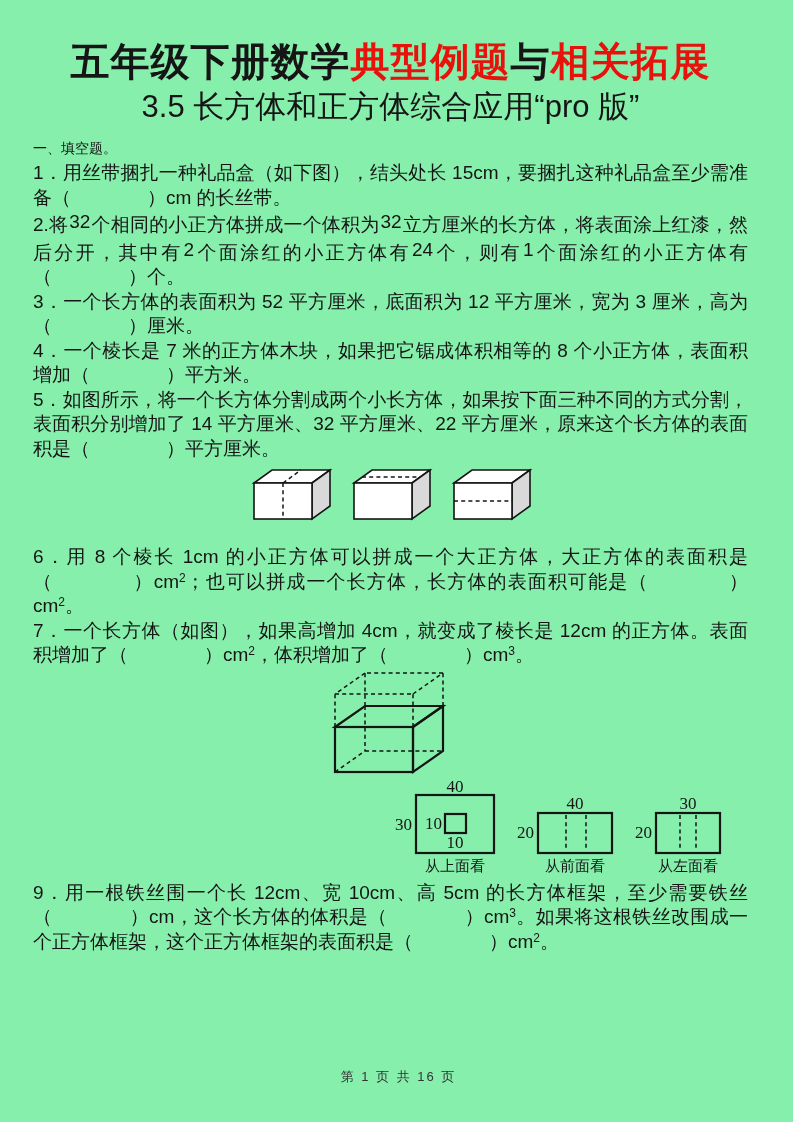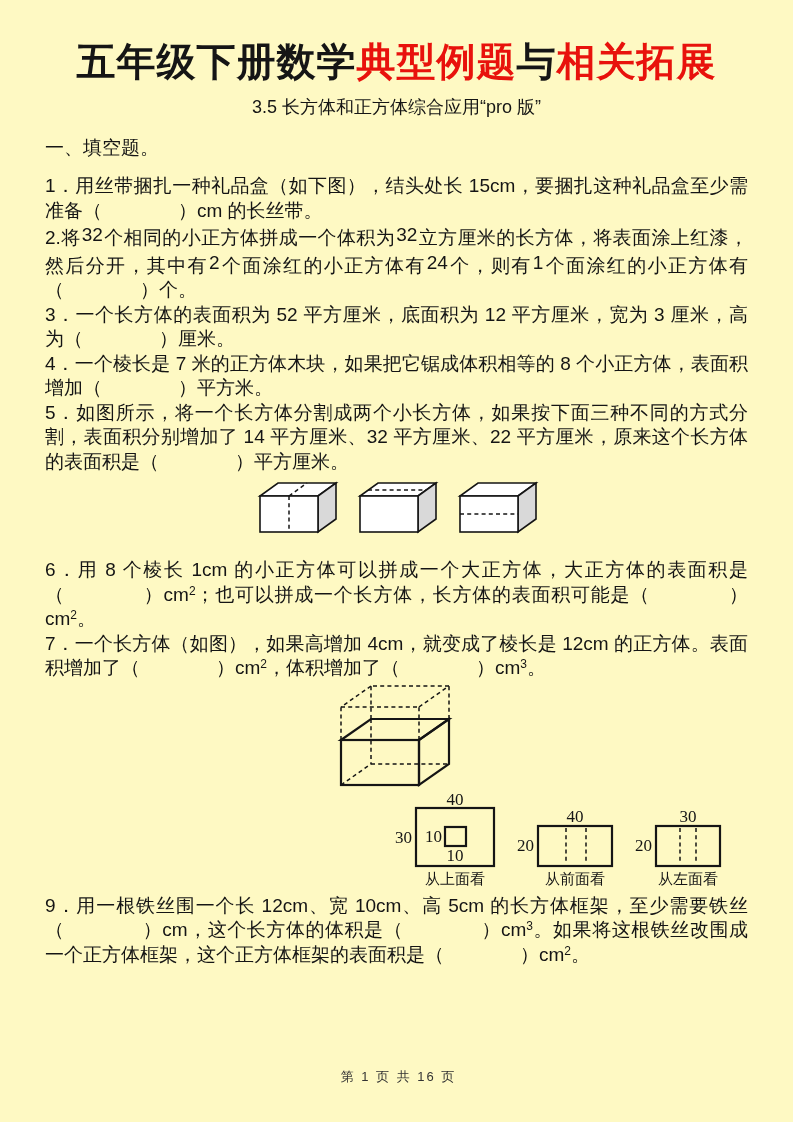--- a/index.html
+++ b/index.html
@@ -1,47 +1,47 @@
 <!DOCTYPE html>
 <html><head>
 <meta charset="utf-8">
 <style>
   * { margin: 0; padding: 0; box-sizing: border-box; }
   html, body { background: #ffffff; }
   .page {
     position: relative;
     width: 793px;
     height: 1122px;
-    background: #fef9c3;
+    background: #86efac;
     color: #151515;
     font-family: "Liberation Sans", sans-serif;
-    padding: 38px 45px 0 45px;
+    padding: 38px 45px 0 33px;
     overflow: hidden;
   }
   h1.title {
     font-size: 39px;
     font-weight: bold;
     text-align: center;
     line-height: 48px;
     letter-spacing: 1px;
     margin-bottom: 6px;
     white-space: nowrap;
   }
   h1.title .red { color: #e8120c; }
   h2.subtitle {
-    font-size: 18px;
+    font-size: 31px;
     font-weight: normal;
     text-align: center;
     line-height: 30px;
     margin-bottom: 14px;
   }
   p.section {
-    font-size: 19px;
+    font-size: 14px;
     line-height: 24px;
-    margin-bottom: 14px;
+    margin-bottom: 1px;
   }
   p.q {
     font-size: 19px;
     line-height: 24.5px;
     text-align: justify;
   }
   p.q sup {
     font-size: 12px;
     line-height: 0;
     vertical-align: 6px;

